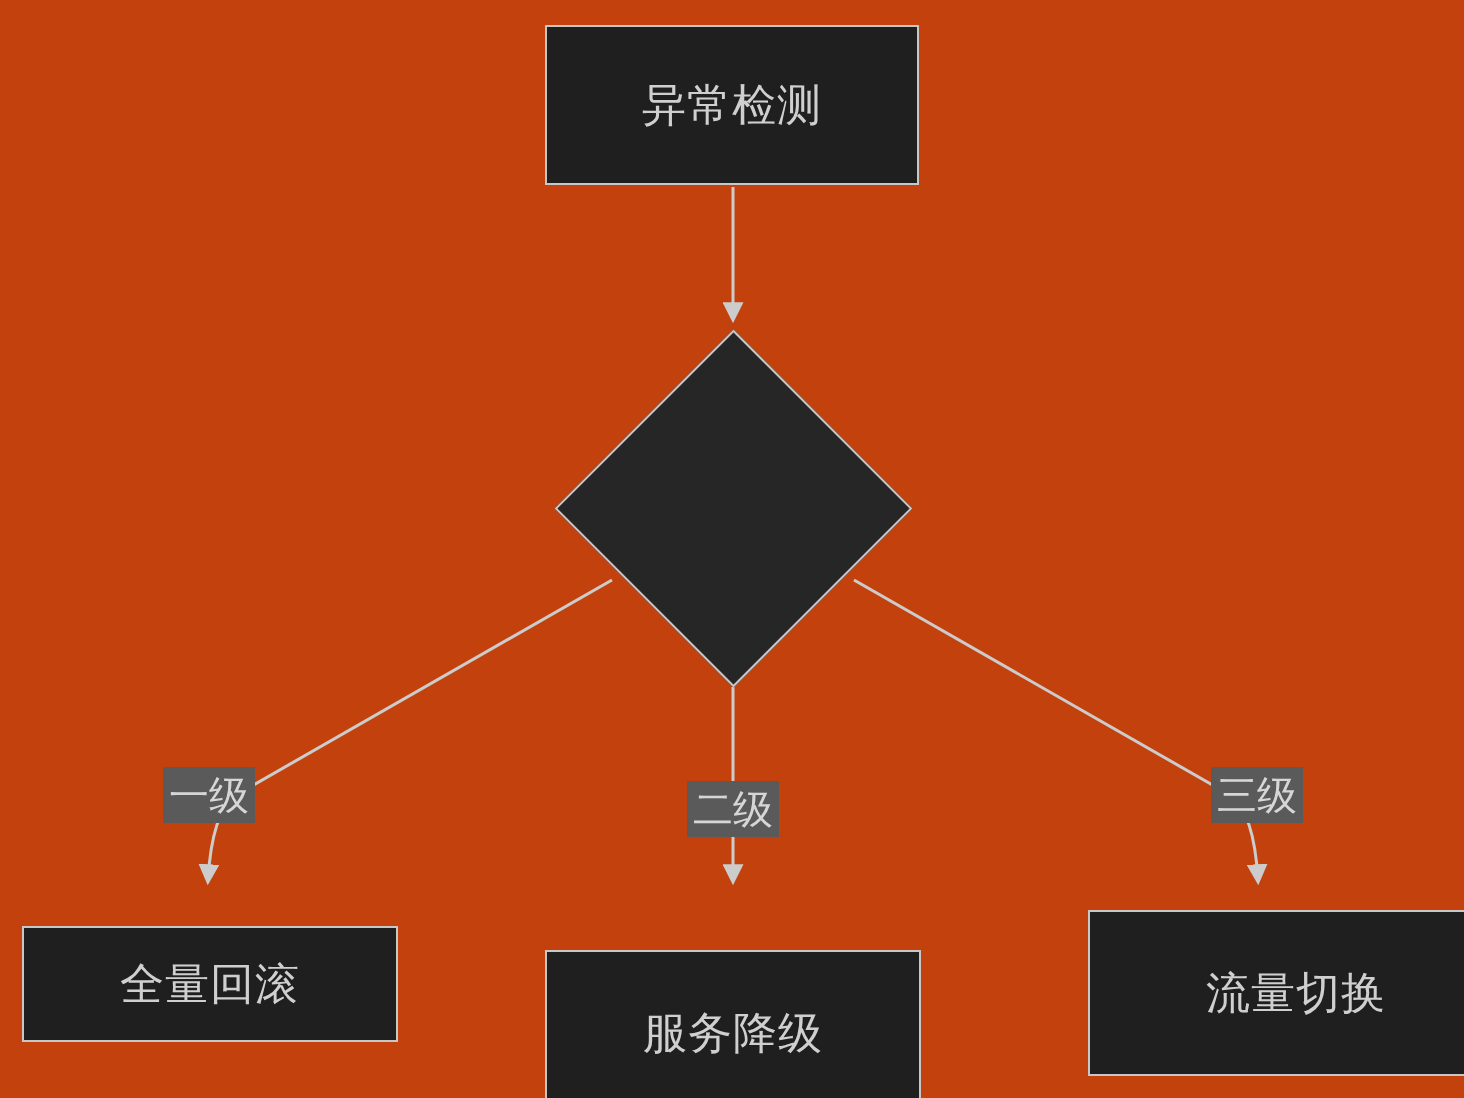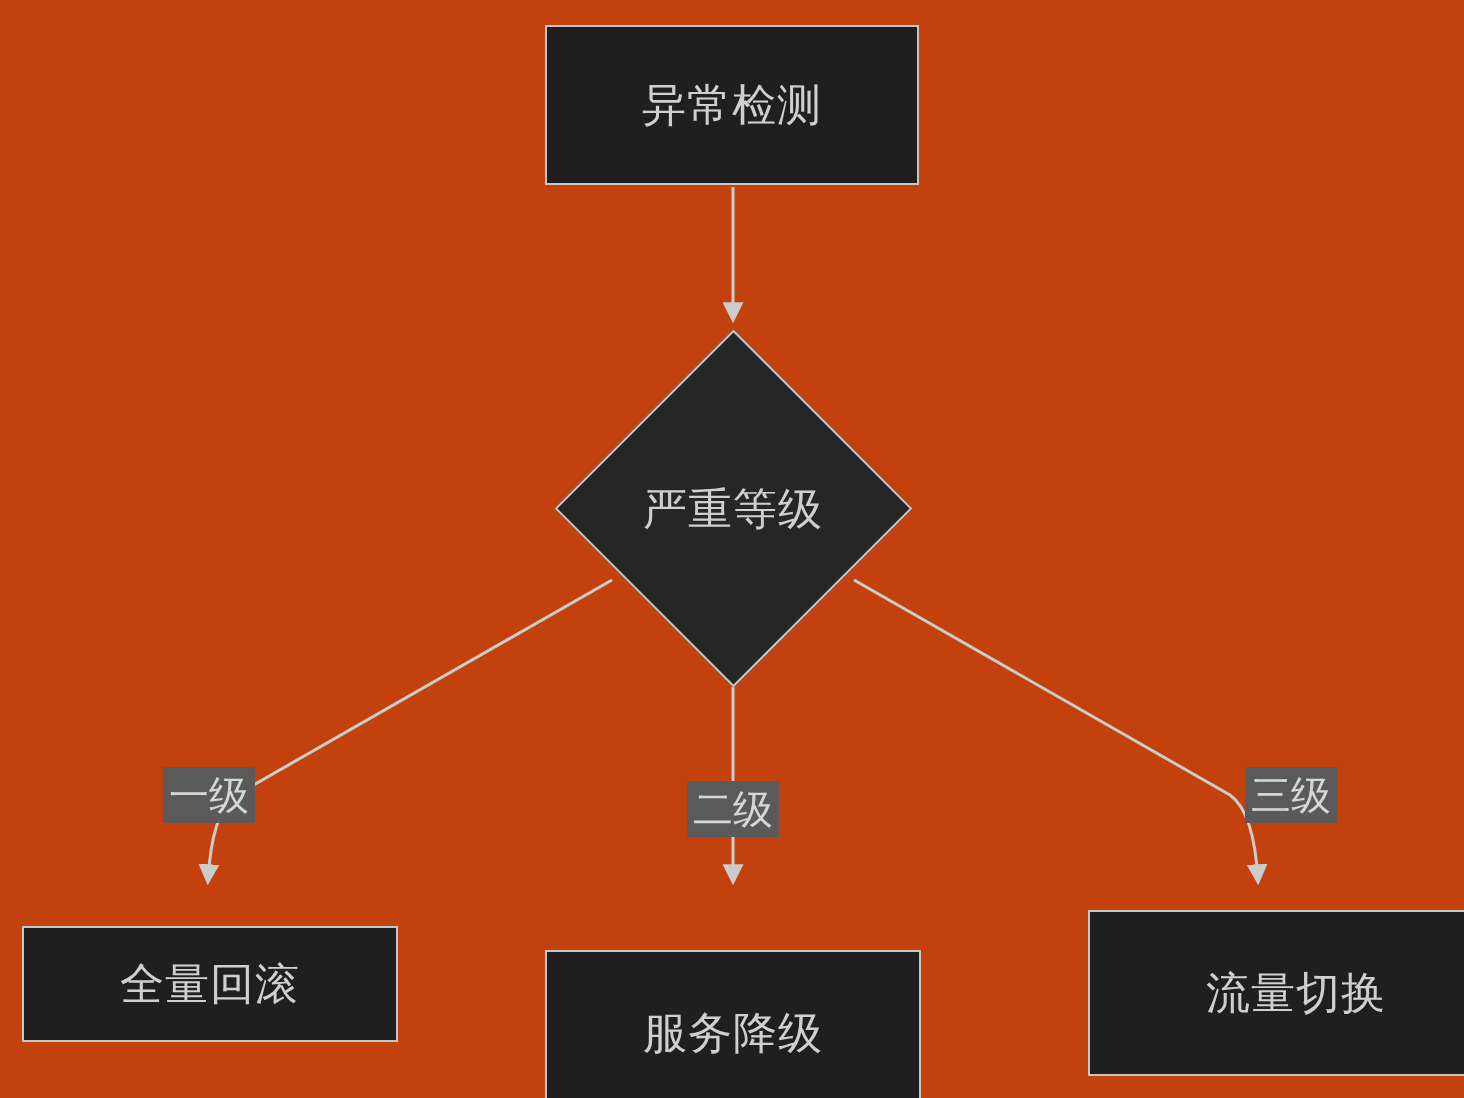--- a/index.html
+++ b/index.html
@@ -93,33 +93,30 @@
     <path d="M 733 687 L 733 880" fill="none" stroke="#cccccc" stroke-width="3" marker-end="url(#arrow)"></path>
 
     <path d="M 854 580 L 1230 795 Q 1254 812 1258 880" fill="none" stroke="#cccccc" stroke-width="3" marker-end="url(#arrow)"></path>
   </svg>
 
   <div class="node" style="left:545px; top:25px; width:374px; height:160px;">
     <span class="node-label">异常检测</span>
   </div>
 
   <div class="decision" style="left:607px; top:382px; width:253px; height:253px;"></div>
-  <div class="decision-text" style="left:554px; top:330px; width:358px; height:357px;">
-    <span class="node-label">严重等级</span>
-  </div>
 
   <div class="edge-label" style="left:163px; top:767px;">
     <span>一级</span>
   </div>
 
   <div class="edge-label" style="left:687px; top:781px;">
     <span>二级</span>
   </div>
 
-  <div class="edge-label" style="left:1245px; top:767px;">
+  <div class="edge-label" style="left:1211px; top:767px;">
     <span>三级</span>
   </div>
 
   <div class="node" style="left:22px; top:910px; width:376px; height:116px;margin-top:16px;">
     <span class="node-label">全量回滚</span>
   </div>
 
   <div class="node" style="left:545px; top:950px; width:376px; height:166px;">
     <span class="node-label">服务降级</span>
   </div>

